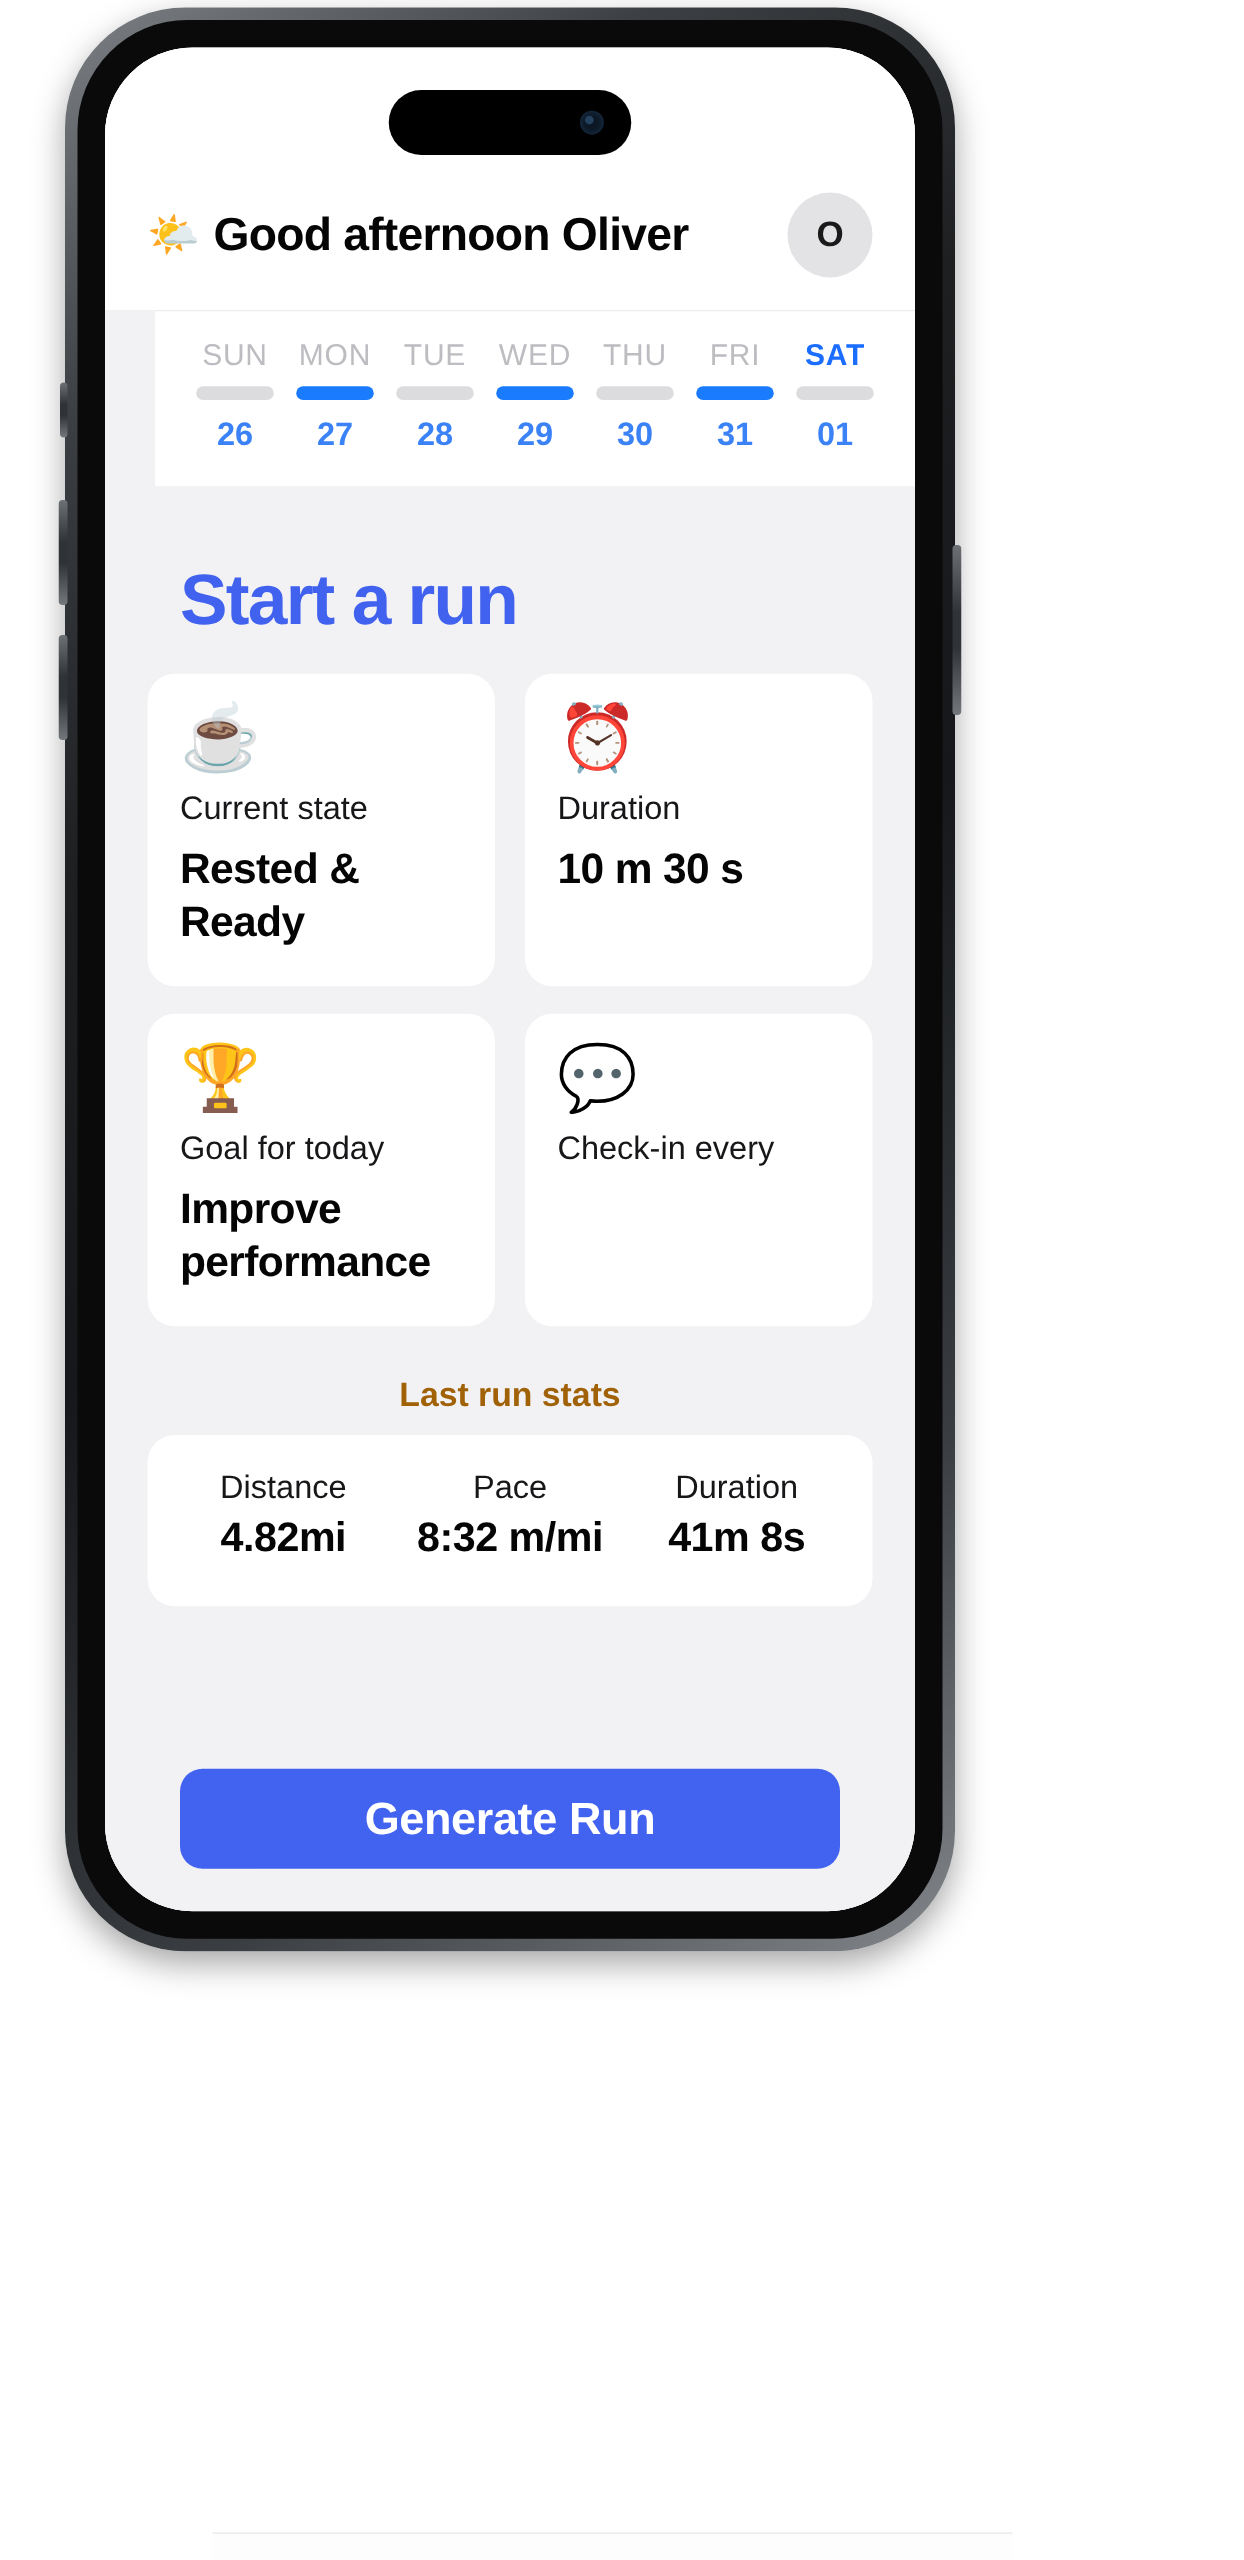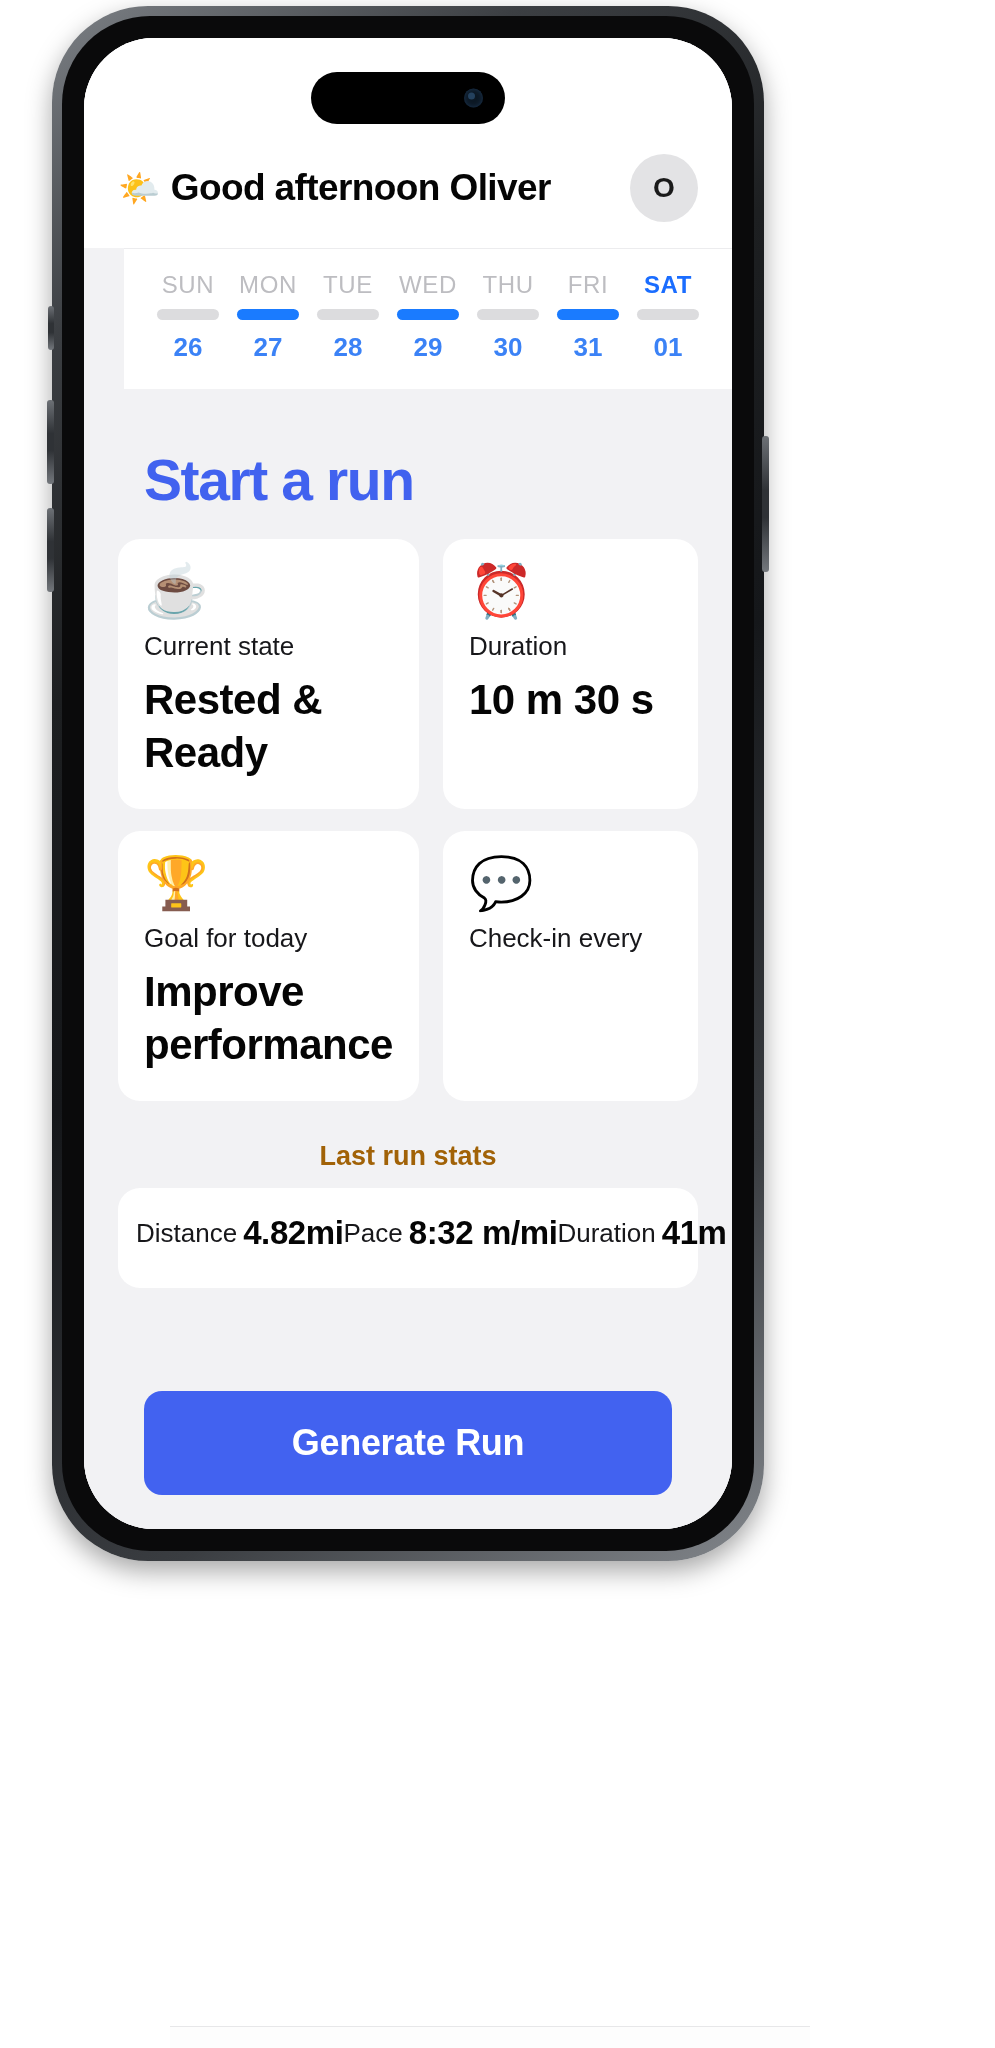--- a/index.html
+++ b/index.html
@@ -200,21 +200,21 @@
     line-height: 1;
     margin-bottom: 14px;
   }
   .card-label {
     font-size: 26px;
     color: #17171a;
     font-weight: normal;
     margin-bottom: 12px;
   }
   .card-value {
-    font-size: 42px;
+    font-size: 34px;
     font-weight: bold;
     color: #050505;
     letter-spacing: -0.5px;
     line-height: 1.25;
   }
 
   .stats-title {
     text-align: center;
     font-size: 27px;
     font-weight: bold;
@@ -223,40 +223,40 @@
   }
   .stats-card {
     background: #ffffff;
     border-radius: 22px;
     padding: 26px 18px 36px 18px;
     display: flex;
   }
   .stat {
     flex: 1 1 0;
     display: flex;
-    flex-direction: row;
+    flex-direction: column;
     align-items: center;
     gap: 6px;
   }
   .stat-label {
     font-size: 26px;
     color: #17171a;
   }
   .stat-value {
     font-size: 33px;
     font-weight: bold;
     color: #050505;
     letter-spacing: -0.4px;
     white-space: nowrap;
   }
 
   .cta-wrap { margin-top: auto; padding: 26px 26px 34px 26px; }
   .cta {
     width: 100%;
-    height: 104px;
+    height: 80px;
     border: none;
     border-radius: 18px;
     background: #4262f0;
     color: #ffffff;
     font-size: 36px;
     font-weight: bold;
     font-family: "Liberation Sans", sans-serif;
     letter-spacing: -0.3px;
     cursor: pointer;
   }

